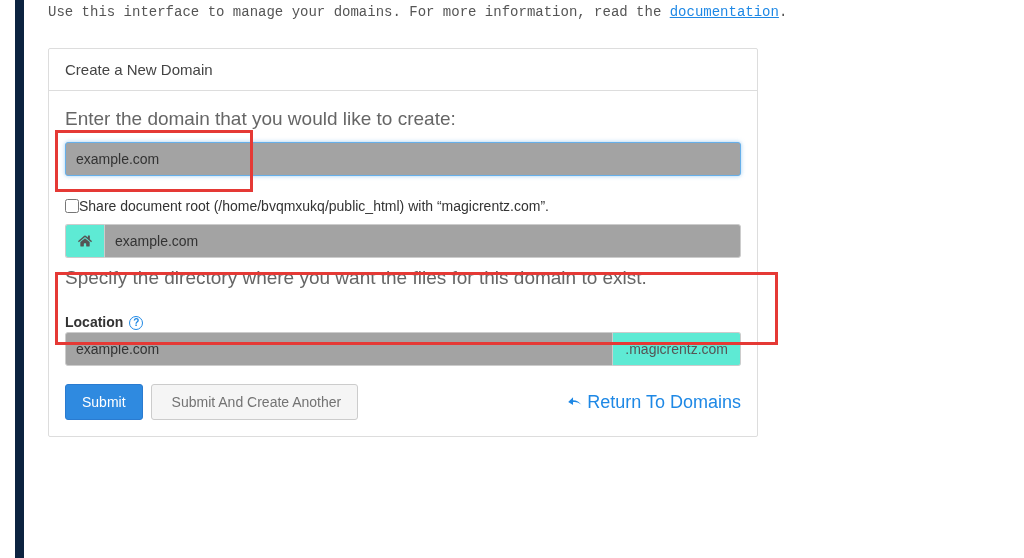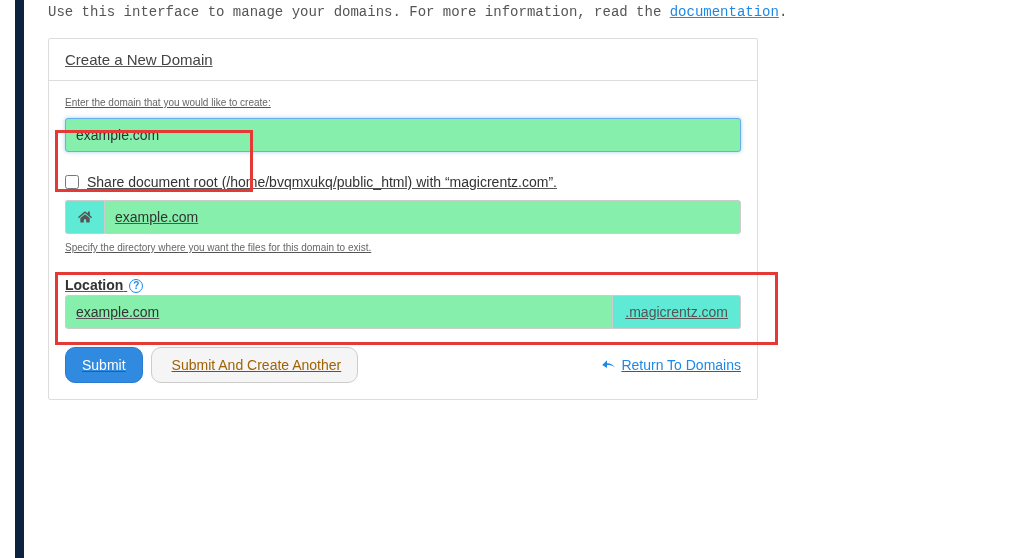--- a/index.html
+++ b/index.html
@@ -30,24 +30,23 @@
     font-family: Liberation Mono, monospace;
   }
   .intro a {
     color: #1e88e5;
     text-decoration: underline;
   }
   .panel {
     border: 1px solid #ddd;
     border-radius: 2px;
     background: #fff;
-    margin-top: 6px;
+    margin-top: 16px;
     width: 710px;
     position: relative;
-    text-decoration: underline;
   }
   .panel-header {
     border-bottom: 1px solid #ddd;
     padding: 12px 16px;
     font-size: 15px;
     color: #444;
   }
   .panel-body {
     padding: 14px 16px 16px 16px;
   }
@@ -69,43 +68,42 @@
     color: #1e88e5;
     font-size: 10px;
     font-weight: 700;
     margin-left: 2px;
     line-height: 1;
     cursor: pointer;
     vertical-align: 1px;
   }
   .help-text {
     color: #666;
-    font-size: 10px;
+    font-size: 19px;
     margin-bottom: 8px;
     line-height: 1.5;
   }
   .help-text strong { color: #333; }
   .text-input {
     width: 100%;
     padding: 8px 10px;
     border: 1px solid #ccc;
     border-radius: 3px;
     font-size: 14px;
     color: #333;
-    background: #86efac;
+    background: #a3a3a3;
   }
   .text-input.focused {
     border-color: #66afe9;
     box-shadow: 0 0 4px rgba(102,175,233,0.6);
     outline: none;
   }
   .checkbox-row {
     display: flex;
     align-items: center;
-    gap: 8px;
     margin-bottom: 10px;
     font-size: 14px;
     color: #333;
   }
   .checkbox-row input[type=checkbox] {
     width: 14px; height: 14px;
     margin: 0;
   }
   .input-group {
     display: flex;
@@ -146,44 +144,44 @@
     display: flex;
     align-items: center;
     gap: 8px;
     margin-top: 18px;
   }
   .btn {
     display: inline-flex;
     align-items: center;
     justify-content: center;
     padding: 9px 16px;
-    border-radius: 10px;
+    border-radius: 3px;
     font-size: 14px;
     cursor: pointer;
     border: 1px solid transparent;
   }
   .btn-primary {
     background: #2f8ae0;
     border-color: #2a7bd0;
     color: #fff;
   }
   .btn-default {
     background: #f5f5f5;
     border-color: #ccc;
-    color: #a16207;
+    color: #737373;
     padding-left: 20px;
   }
   .return-link {
     margin-left: auto;
     display: inline-flex;
     align-items: center;
     gap: 5px;
     color: #1e88e5;
     text-decoration: none;
-    font-size: 14px;
+    font-size: 18px;
   }
   .return-link svg { width: 14px; height: 14px; fill: #1e88e5; }
   .spacer-right { flex: 1; }
 </style>
 </head>
 <body>
 
 <div class="left-stripe"></div>
 
 <div class="page">

